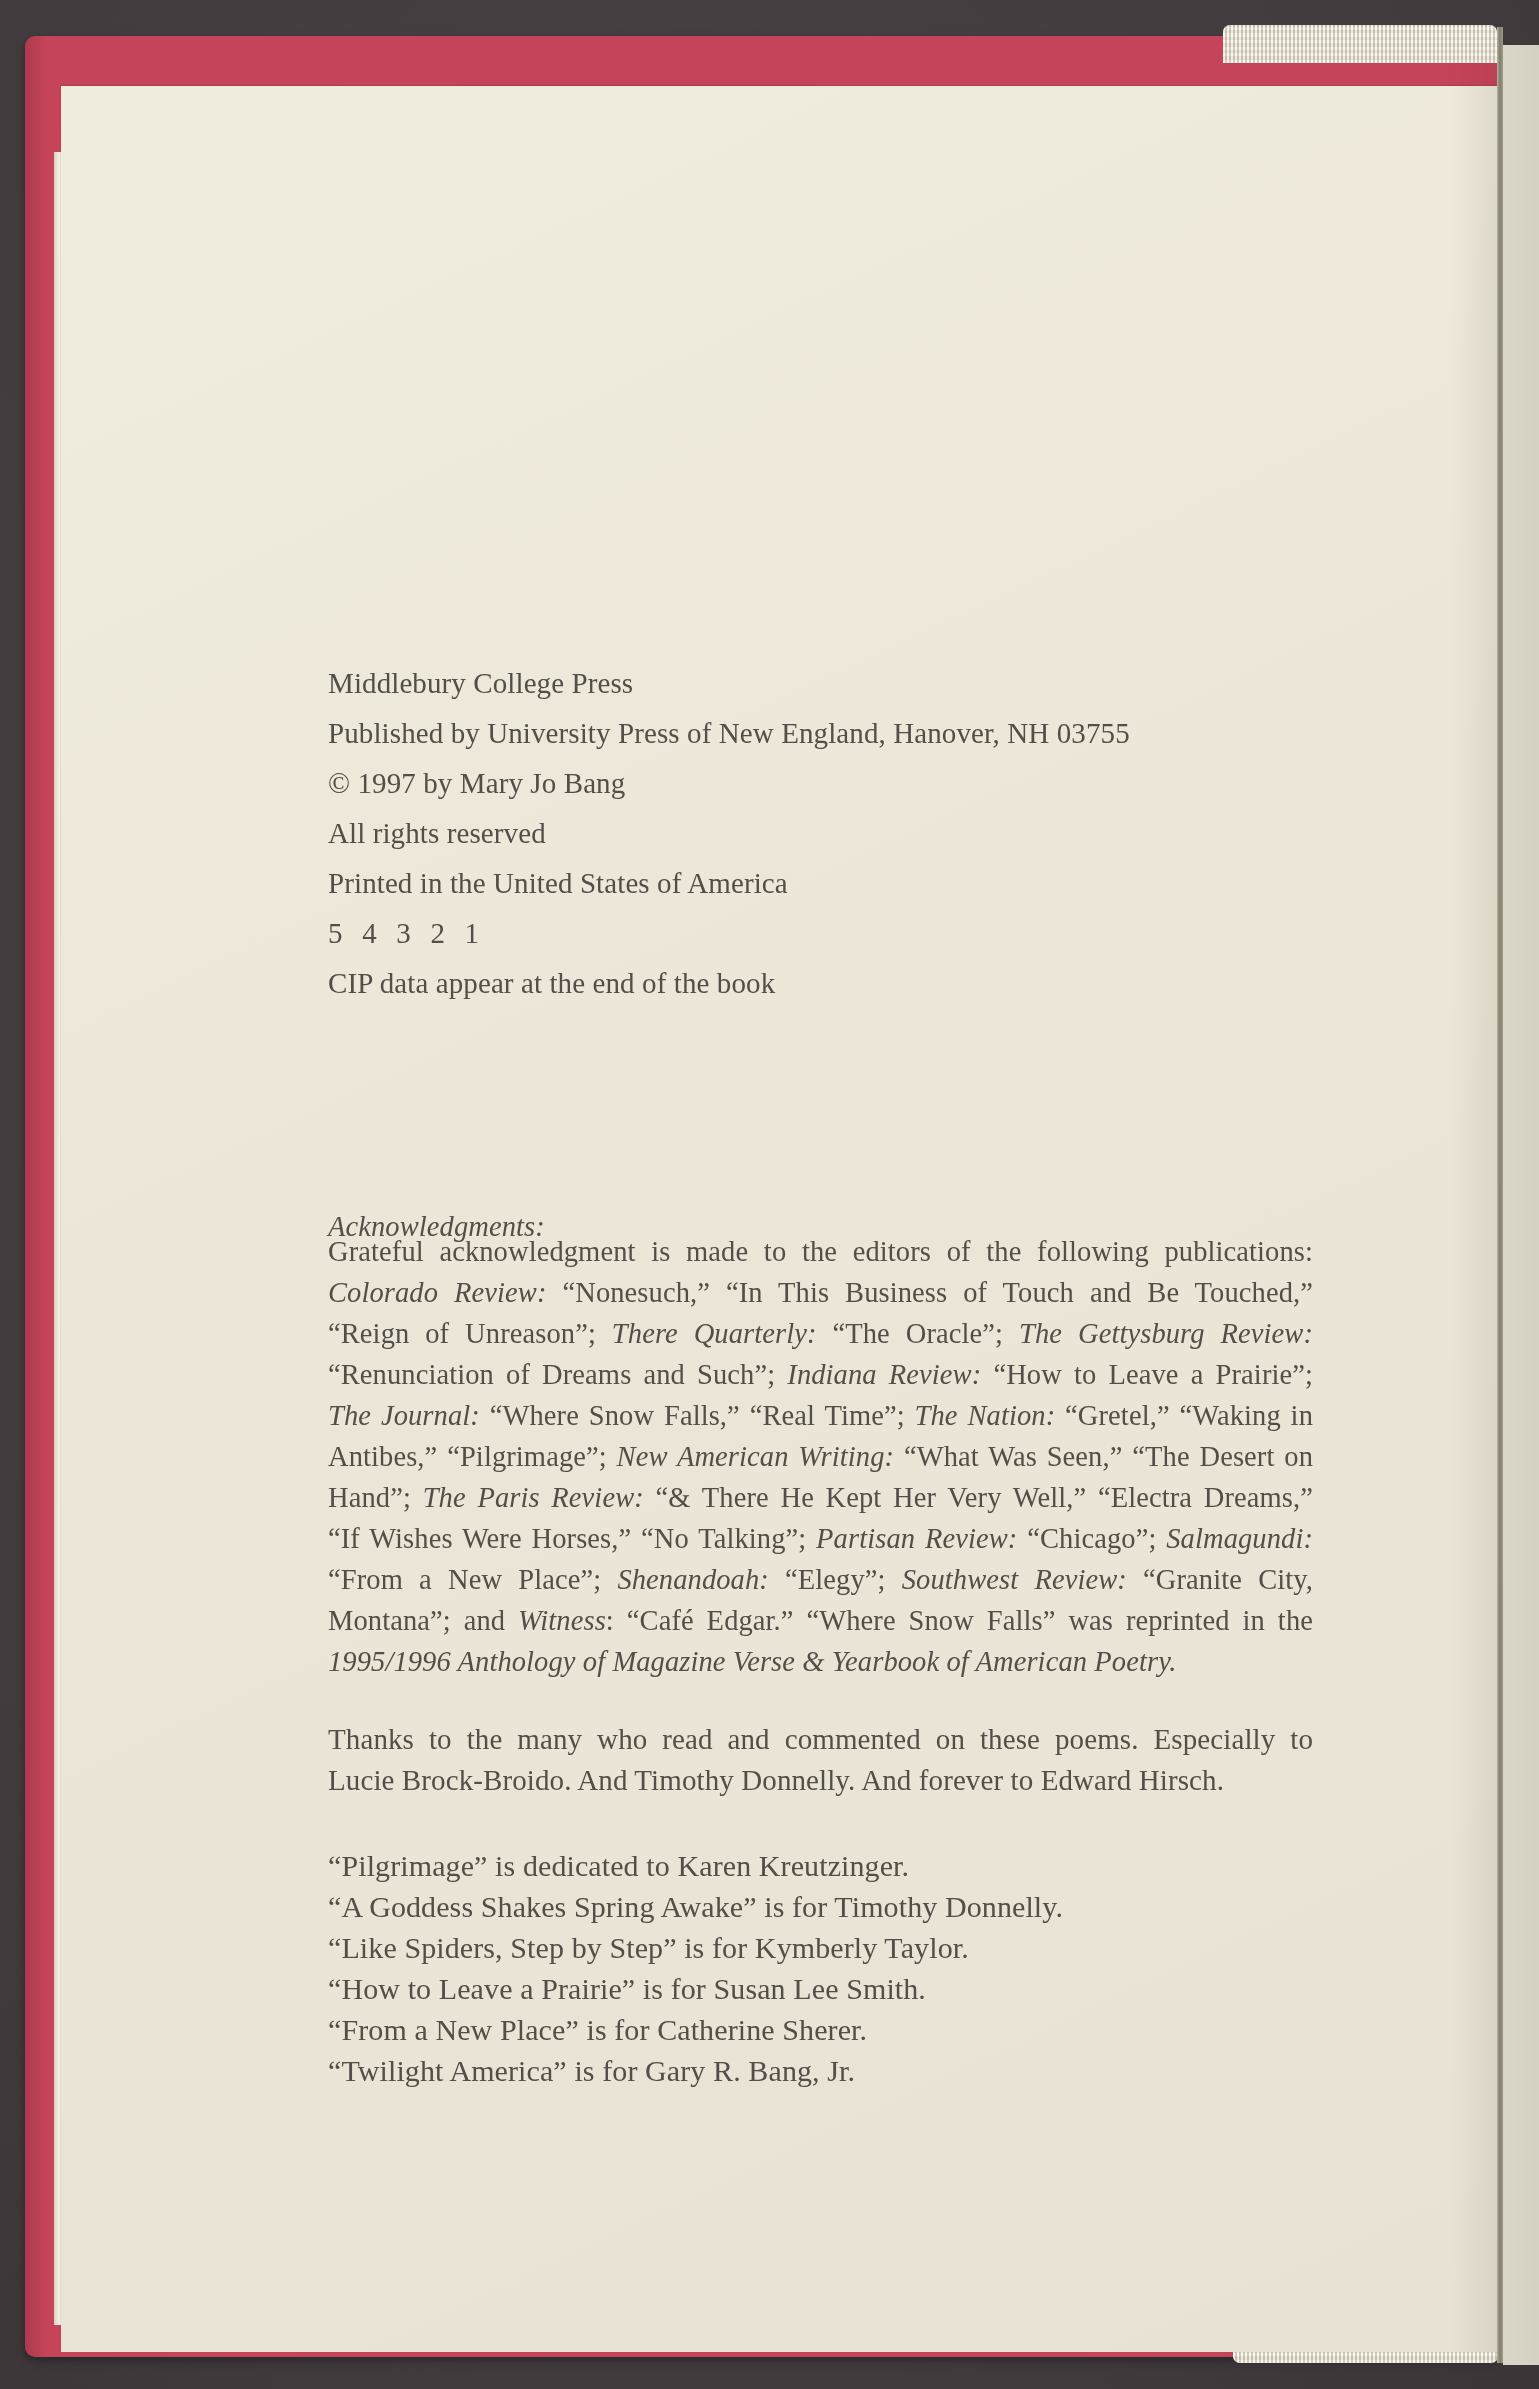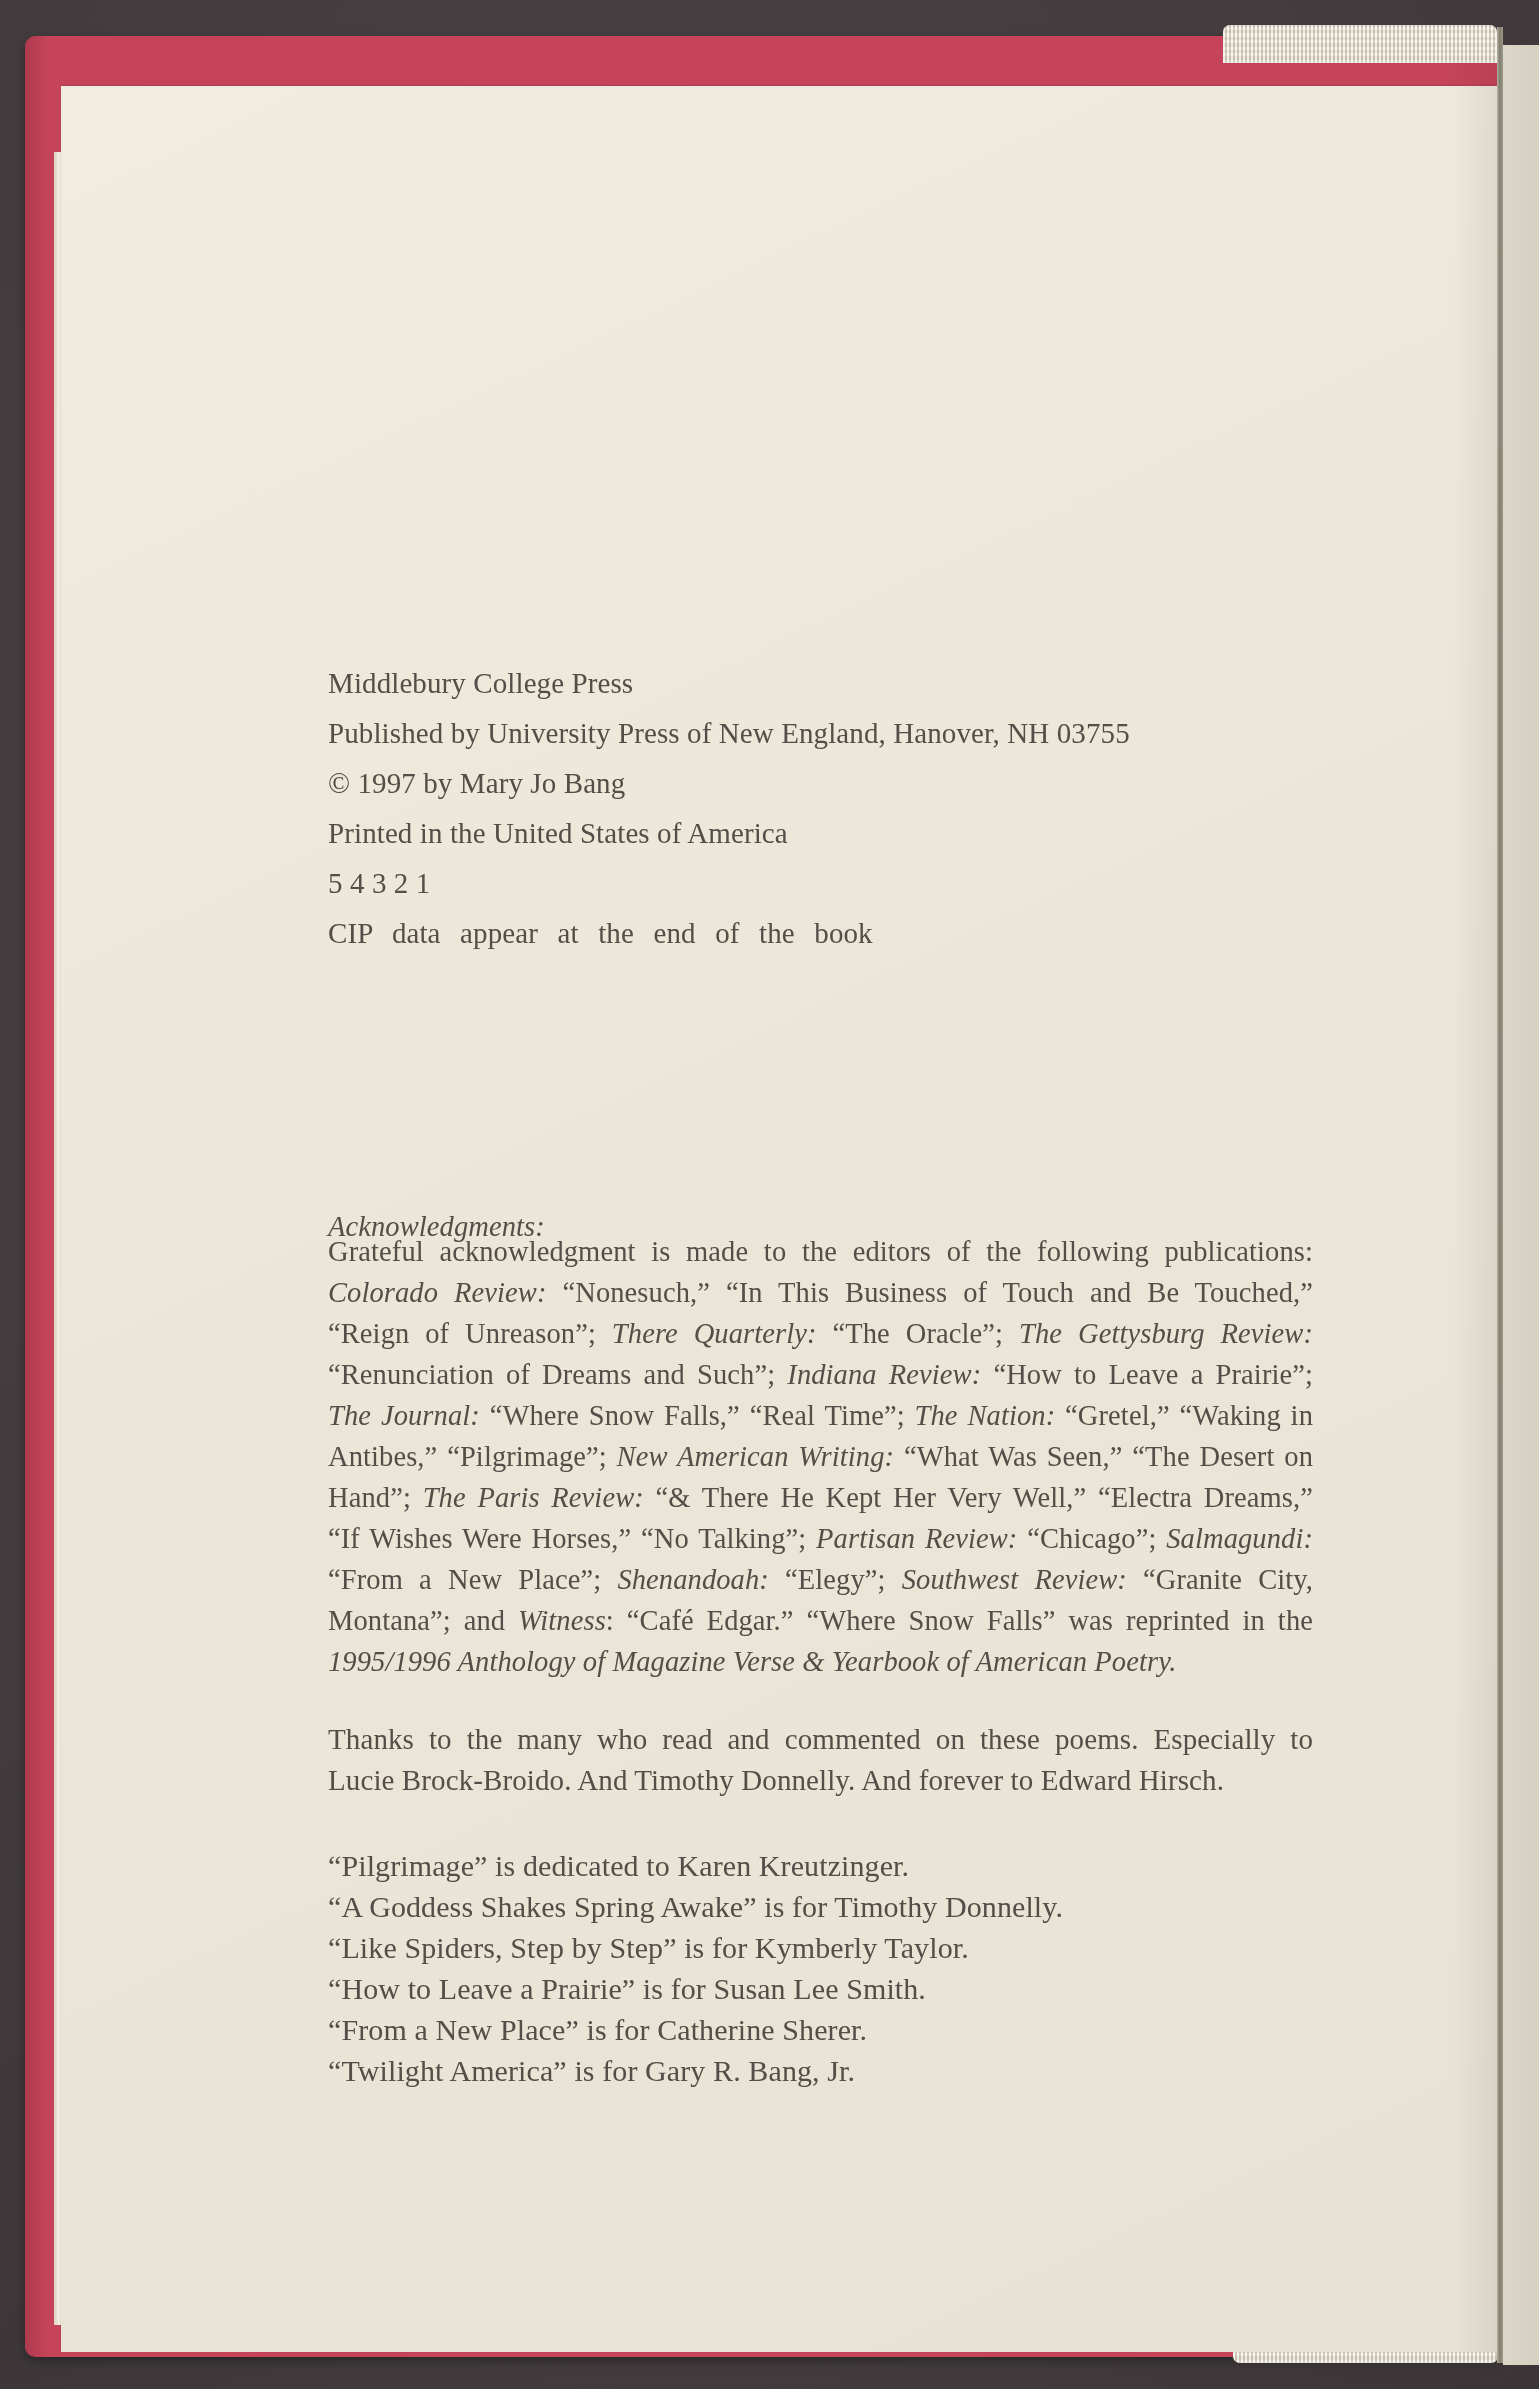--- a/index.html
+++ b/index.html
@@ -74,20 +74,21 @@
   <div class="cover"></div>
   <div class="cloth cloth-top"></div>
   <div class="cloth cloth-bottom"></div>
   <div class="page-sliver"></div>
 
   <div class="page">
     <div class="tblock pub">
         <div class="tline"><span>Middlebury College Press</span></div>
         <div class="tline"><span>Published by University Press of New England, Hanover, NH 03755</span></div>
         <div class="tline"><span>© 1997 by Mary Jo Bang</span></div>
+        <div class="tline"><span>All rights reserved</span></div>
         <div class="tline"><span>Printed in the United States of America</span></div>
         <div class="tline"><span>5 4 3 2 1</span></div>
         <div class="tline"><span>CIP data appear at the end of the book</span></div>
       </div>
 
     <div class="tblock ack-head">Acknowledgments:</div>
 
     <div class="tblock para">
         <div class="tline just"><span>Grateful acknowledgment is made to the editors of the following publications:</span></div>
         <div class="tline just"><span class="it">Colorado Review:</span><span> “Nonesuch,” “In This Business of Touch and Be Touched,”</span></div>

